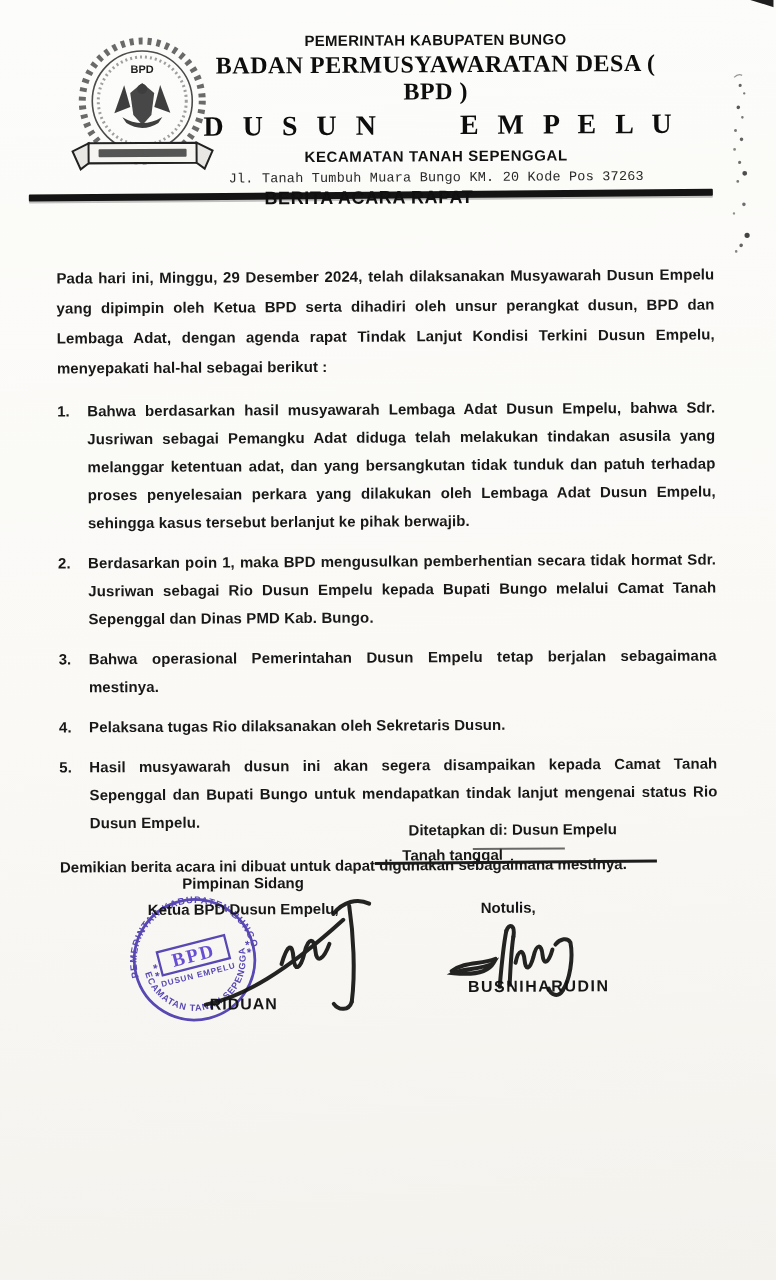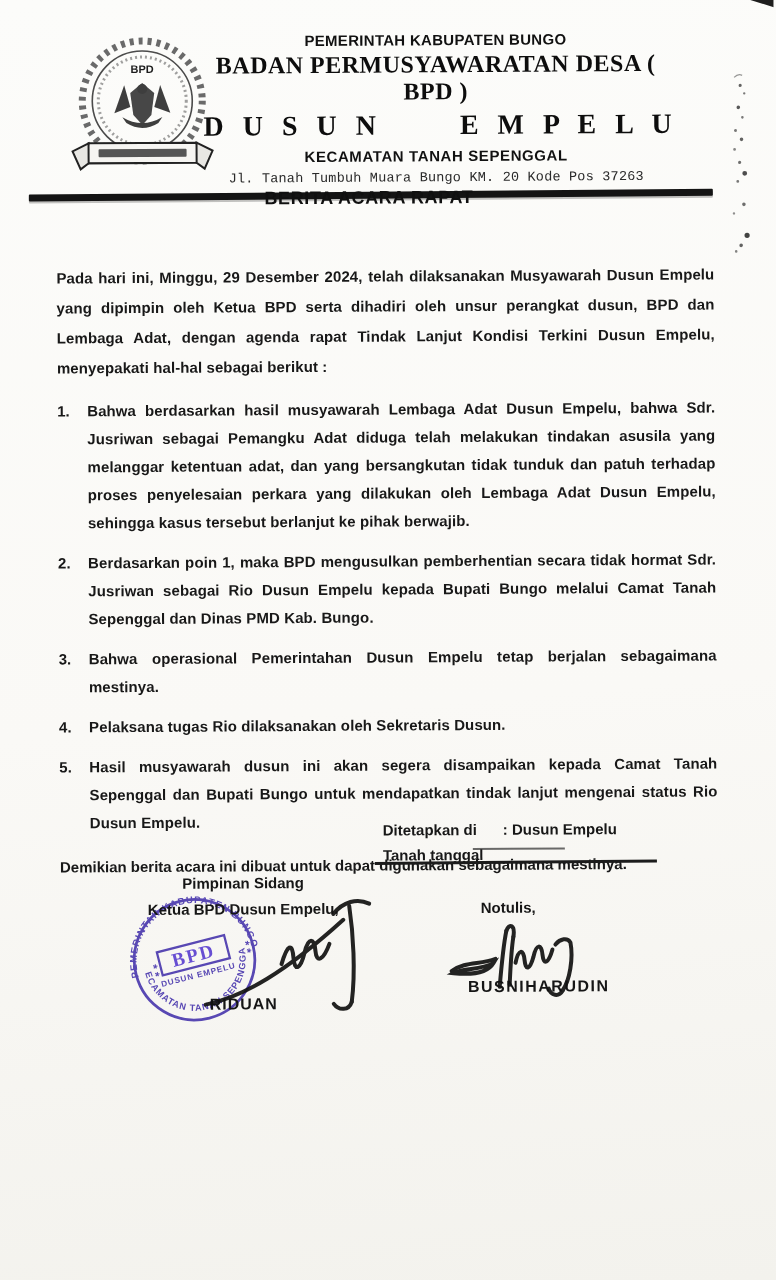--- a/index.html
+++ b/index.html
@@ -42,21 +42,21 @@
   .body-block{position:absolute;top:262px;left:57px;width:658px;font-size:15px;font-weight:700;color:#181818;}
   .para{line-height:29px;text-align:justify;margin:0 0 12px 0;letter-spacing:.1px;}
   .num-list{margin-top:14px;}
   .num-item{display:flex;margin:0 0 12px 0;line-height:28px;}
   .num-item .num{width:30px;flex:none;}
   .num-item .txt{flex:1;text-align:justify;letter-spacing:.1px;}
   .closing{margin-top:16px;line-height:28px;}
   
   .enactment{position:absolute;top:818px;left:380px;width:280px;font-size:15px;font-weight:700;color:#171717;}
   .en-row{display:flex;line-height:25px;}
-  .en-label{width:120px;flex:none;}
+  .en-label{width:120px;flex:none;text-align:right;}
   .en-value{flex:1;}
   .en-underline{position:absolute;top:862px;left:372px;width:282px;height:3px;background:#1c1c1c;transform:rotate(-0.2deg);}
   .en-stray{position:absolute;top:849px;left:470px;width:92px;height:2px;background:#3a3a3a;opacity:.75;}
   
   .sig-left{position:absolute;top:874px;left:110px;width:260px;text-align:center;font-size:15px;font-weight:700;z-index:3;}
   .sig-left .role2{margin-top:9px;}
   .sig-left .name{margin-top:78px;font-size:16px;letter-spacing:1px;}
   .sig-right{position:absolute;top:900px;left:430px;width:210px;text-align:center;font-size:15px;font-weight:700;z-index:3;}
   .sig-right .role{text-align:center;padding-right:60px;}
   .sig-right .name{margin-top:62px;font-size:16px;letter-spacing:1.5px;}

